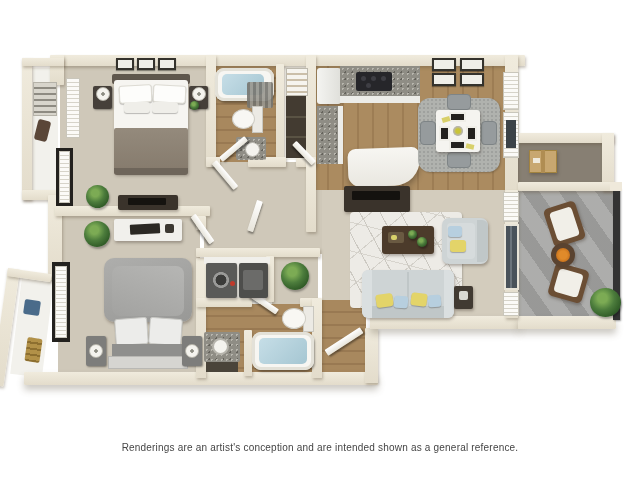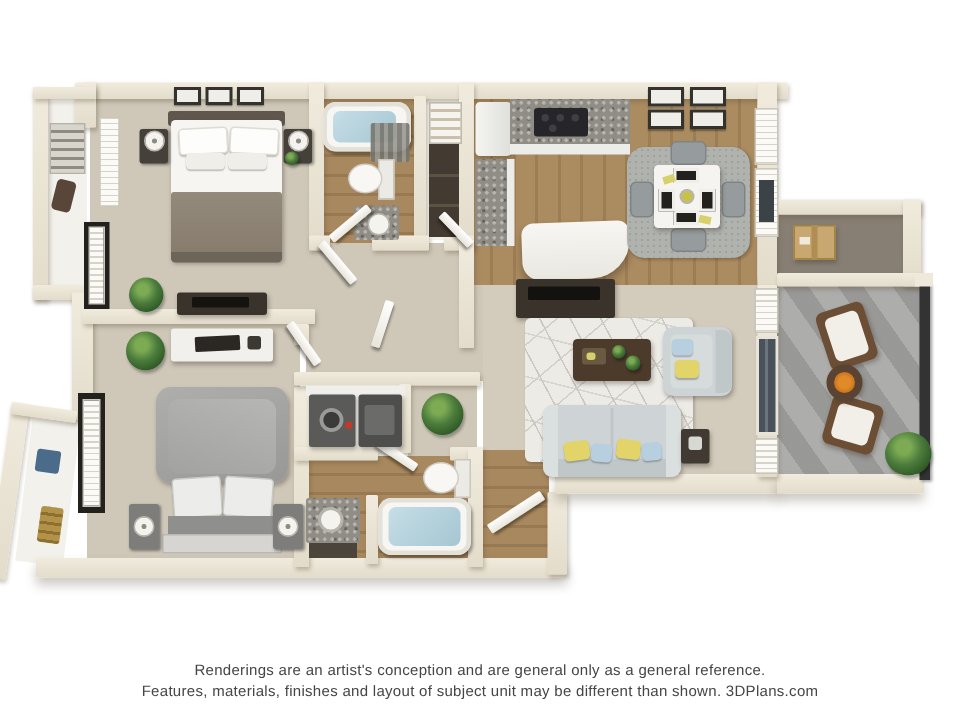--- a/index.html
+++ b/index.html
@@ -250,16 +250,15 @@
   <div class="abs" style="left:303px;top:306px;width:9px;height:24px;background:#eceae4;border:1px solid #c9c7bf;"></div>
   <div class="abs" style="left:282px;top:308px;width:22px;height:19px;background:#f8f7f3;border:1px solid #cfcdc5;border-radius:50%;"></div>
   <div class="tub" style="left:252px;top:332px;width:62px;height:38px;"></div>
   <div class="water" style="left:259px;top:338px;width:48px;height:26px;"></div>
   <div class="abs granite" style="left:204px;top:332px;width:36px;height:30px;border-radius:2px;"></div>
   <div class="abs" style="left:212px;top:338px;width:17px;height:17px;background:#f4f3ee;border-radius:50%;border:2px solid #b6b4ac;box-sizing:border-box;"></div>
   <div class="abs" style="left:206px;top:362px;width:32px;height:10px;background:#4a443a;"></div>
 
   <div class="door" style="left:323px;top:338px;width:42px;height:7px;transform:rotate(-33deg);"></div>
 
-  <div class="disc" style="top:441px;">Renderings are an artist's conception and are general only as a general reference.</div>
-  <div class="disc" style="top:455px;">Features, materials, finishes and layout of subject unit may be different than shown. 3DPlans.com</div>
+  <div class="disc" style="top:441px;">Renderings are an artist's conception and are intended shown as a general reference.</div>
 
 </div>
 
 </body></html>

